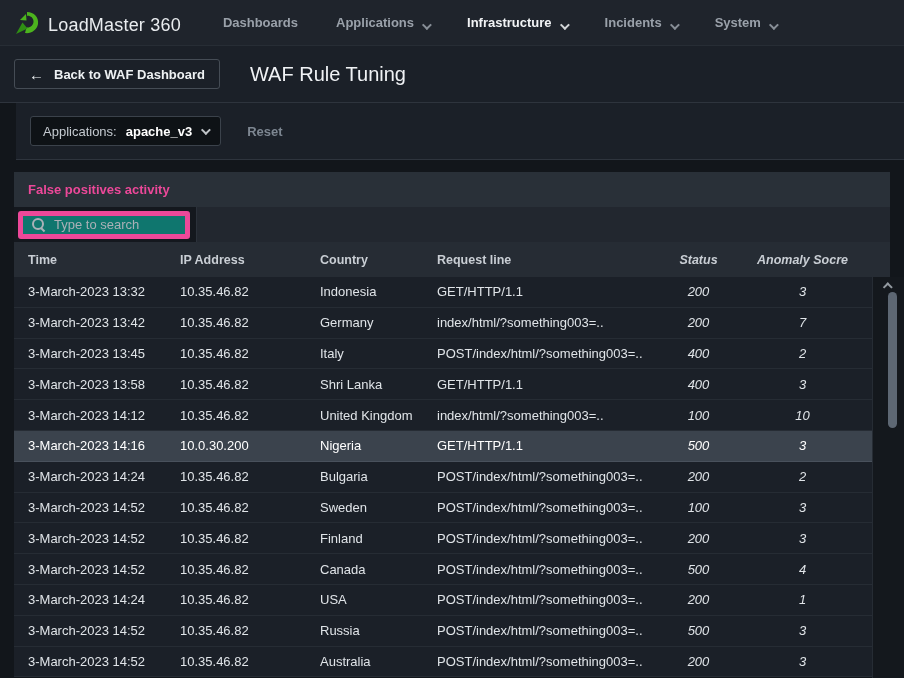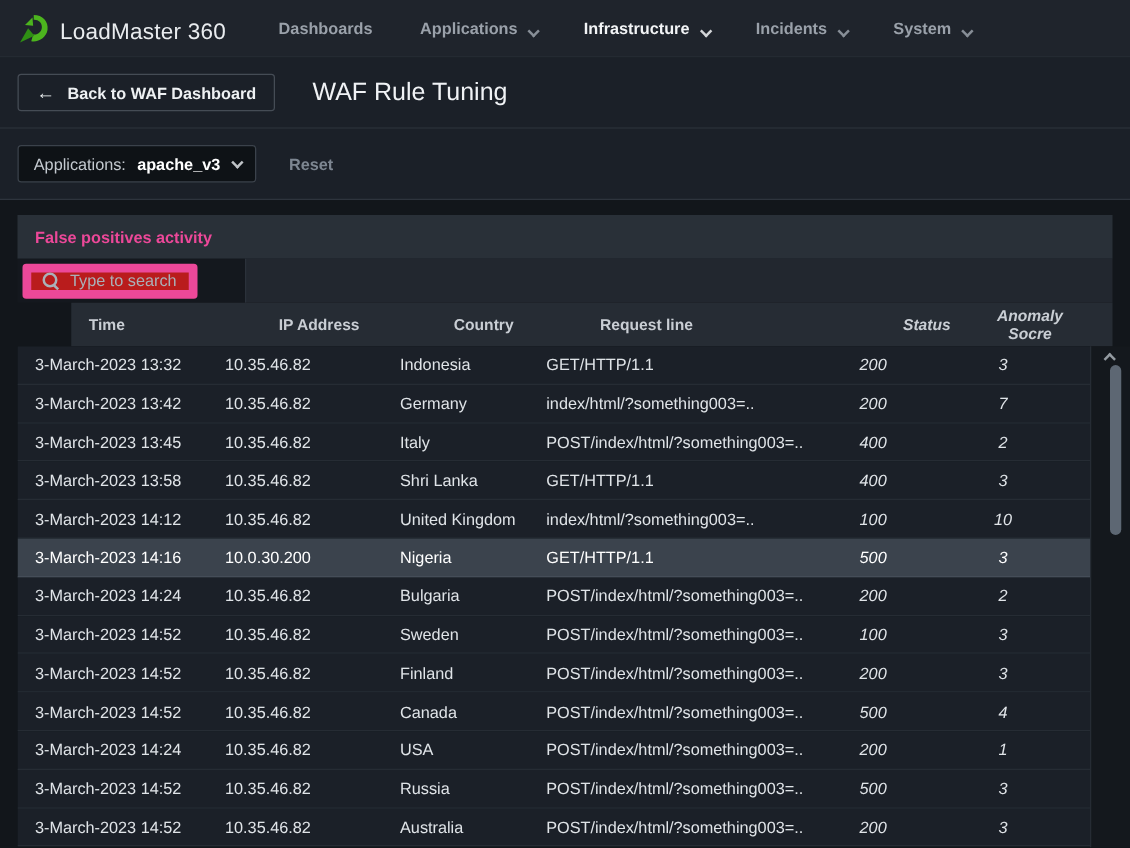--- a/index.html
+++ b/index.html
@@ -37,21 +37,21 @@
     border:1px solid #454c55; border-radius:3px; background:transparent;
     color:#eef1f3; font-size:13px; font-weight:700; cursor:pointer;
     font-family:"Liberation Sans", sans-serif;
   }
   .back-arrow { font-size:15px; line-height:1; }
   .page-title { font-size:20px; font-weight:500; color:#f0f2f5; margin-left:30px; }
 
   
   .filterbar {
     height:57px; background:#1b2028; display:flex; align-items:center;
-    padding:0 14px; border-bottom:1px solid #2e343d;
+    padding:0 14px; border-bottom:1px solid #2e343d;margin-left:16px;
   }
   .app-filter {
     height:30px; display:flex; align-items:center; gap:9px; padding:0 12px;
     background:#0e1216; border:1px solid #3b424b; border-radius:3px;
     font-size:13px; cursor:pointer;
   }
   .app-filter .prefix { color:#c4cad0; }
   .app-filter .value { color:#ffffff; font-weight:700; }
   .app-filter .caret { color:#dfe3e7; }
   .reset-link { margin-left:26px; font-size:13px; font-weight:700; color:#7d8max691; color:#7d8691; cursor:pointer; }
@@ -60,21 +60,21 @@
   .panel { position:absolute; left:14px; right:14px; top:172px; bottom:0; }
   .panel-titlebar {
     height:35px; background:#293038; display:flex; align-items:center; padding:0 14px;
   }
   .panel-title { font-size:13px; font-weight:700; color:#ec4899; }
 
   .toolbar { height:35px; display:flex; }
   .toolbar-left { width:182px; background:#14181e; display:flex; align-items:center; padding-left:4px; }
   .toolbar-right { flex:1; background:#22272f; border-left:1px solid #2b313a; }
   .searchbox {
-    width:140px; height:28px; background:#b91c1c; border:7px solid #ec4899; border-radius:3px;
+    width:172px; height:28px; background:#0f766e; border:5px solid #ec4899; border-radius:3px;
     display:flex; align-items:center; padding:0 9px; gap:9px;
   }
   .mag { position:relative; width:13px; height:13px; flex:0 0 auto; }
   .mag::before { content:""; position:absolute; left:0; top:0; width:8px; height:8px;
     border:2px solid #aab1b8; border-radius:50%; }
   .mag::after { content:""; position:absolute; left:9px; top:9px; width:5px; height:2px;
     background:#aab1b8; transform:rotate(45deg); transform-origin:left center; }
   .searchbox input {
     flex:1; background:transparent; border:none; outline:none; color:#dde1e5;
     font-size:13px; font-family:"Liberation Sans", sans-serif;
@@ -82,21 +82,21 @@
   .searchbox input::placeholder { color:#aab0b7; opacity:1; }
 
   
   .grid-cols {
     display:grid;
     grid-template-columns:152px 140px 117px 223px 77px 1fr;
     align-items:center;
     padding-left:14px; padding-right:22px;
   }
   .thead {
-    height:35px; background:#262c34;margin-left:43px;
+    height:35px; background:#262c34;
   }
   .thead .th { font-size:12.5px; font-weight:700; color:#c9ced4; }
   .num { text-align:center;font-style:italic; }
 
   .tbody { position:absolute; left:0; right:0; top:105px; bottom:0; overflow:hidden; }
   .trow {
     height:30.8px; background:#1b2028; border-bottom:1px solid #262c34;
     font-size:13px; color:#e0e4e8; cursor:pointer;
   }
   .trow.selected { background:#3b434d; color:#ffffff; border-bottom-color:#49515c; }

